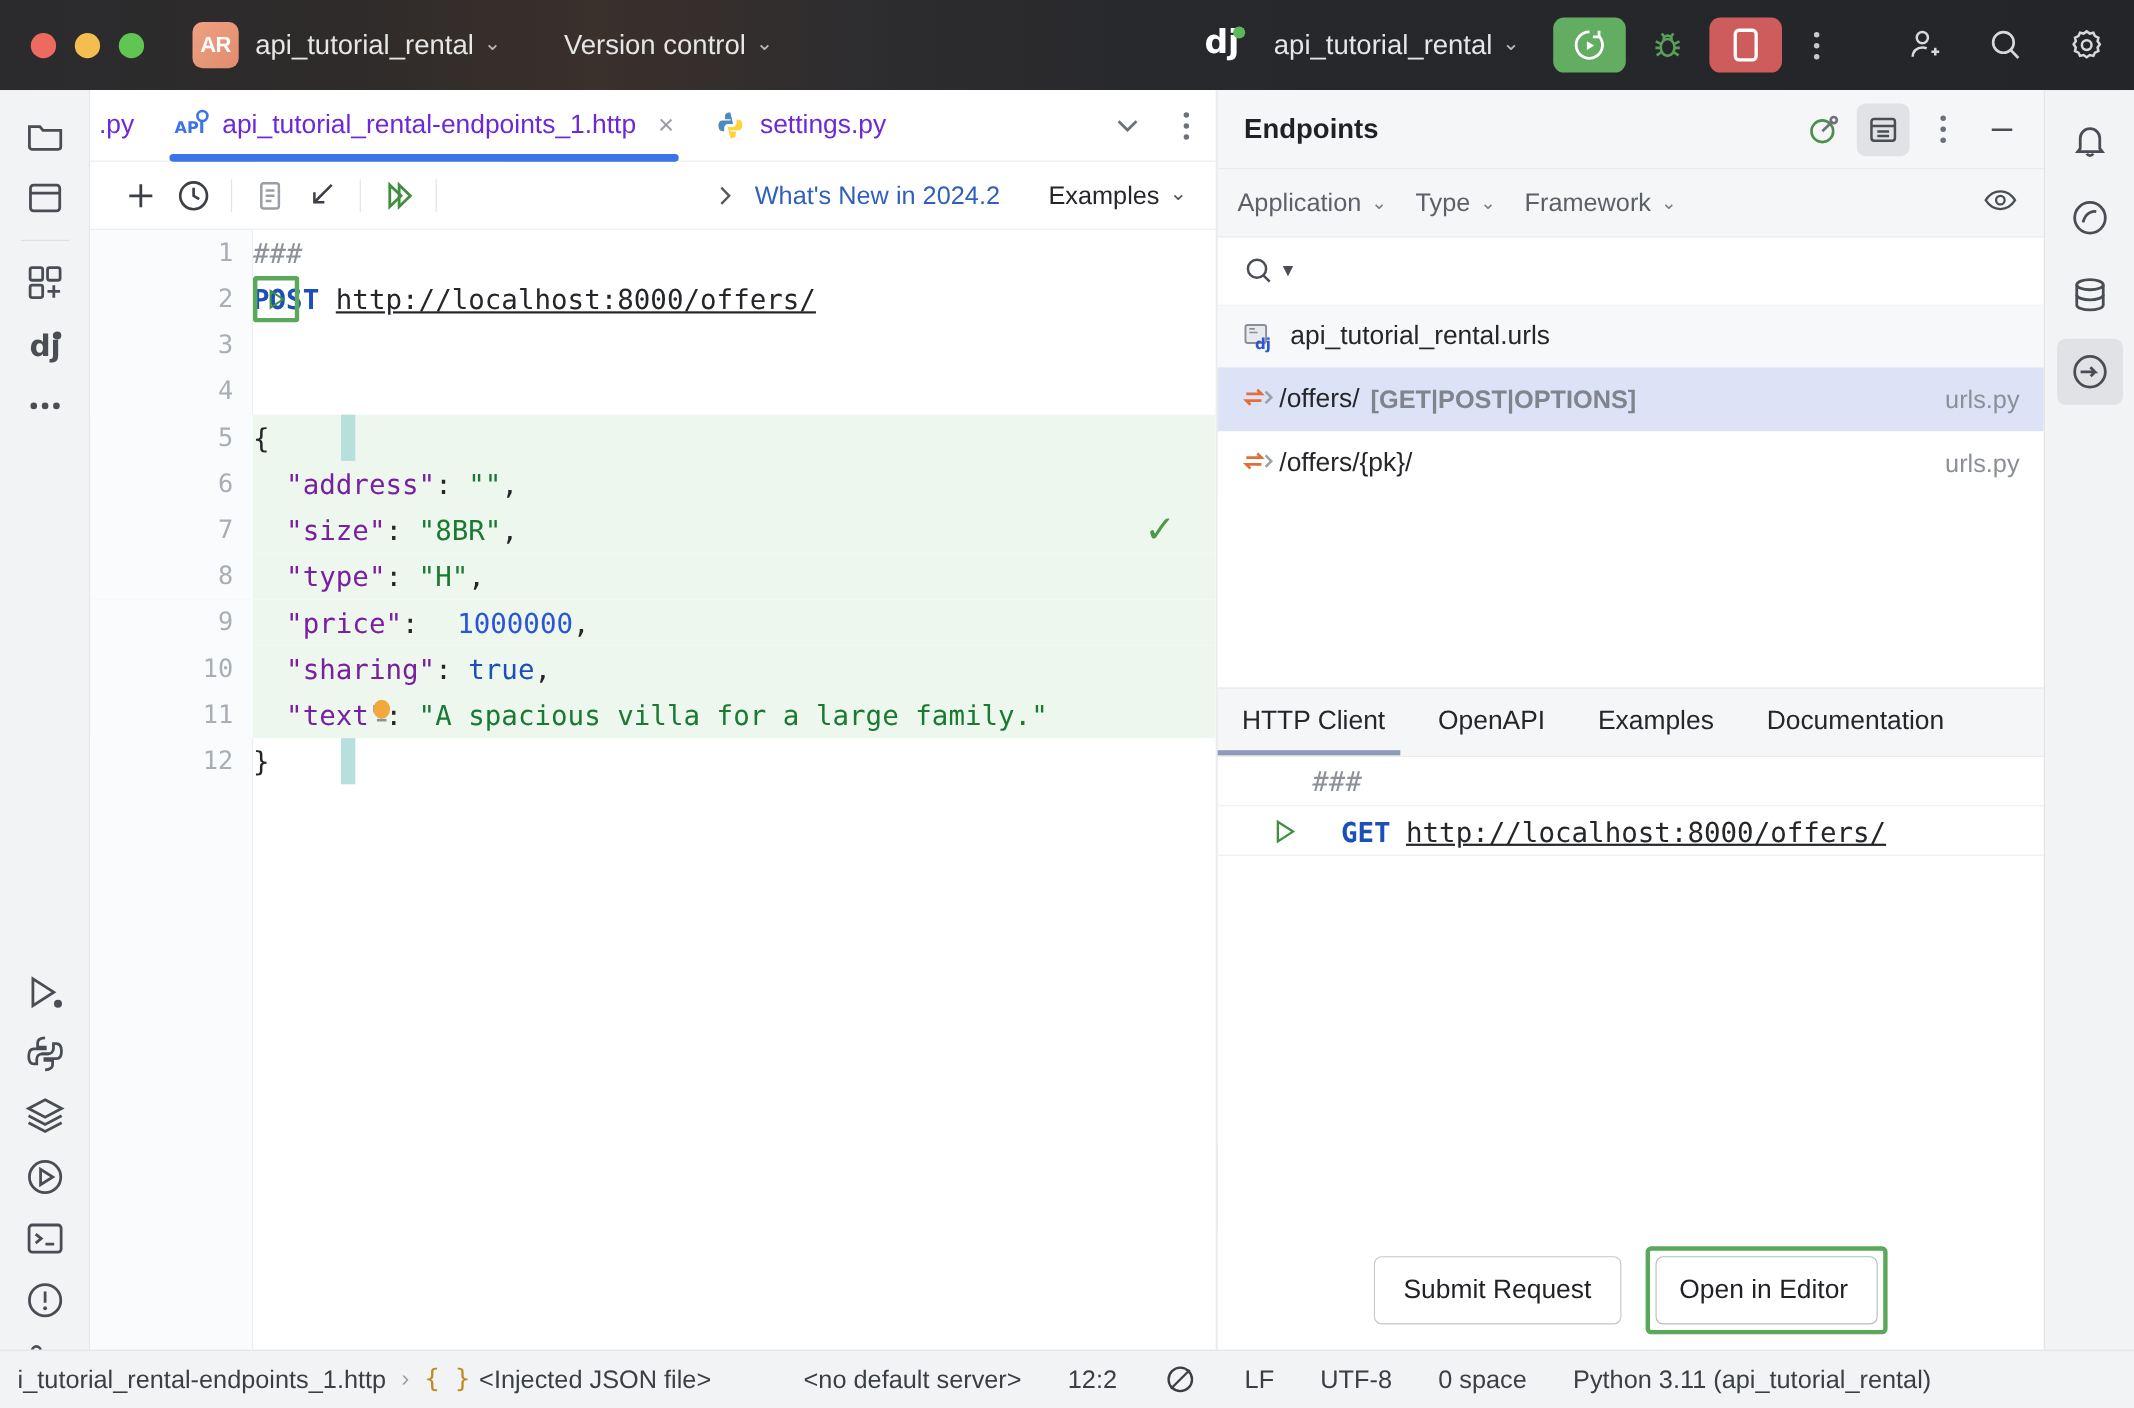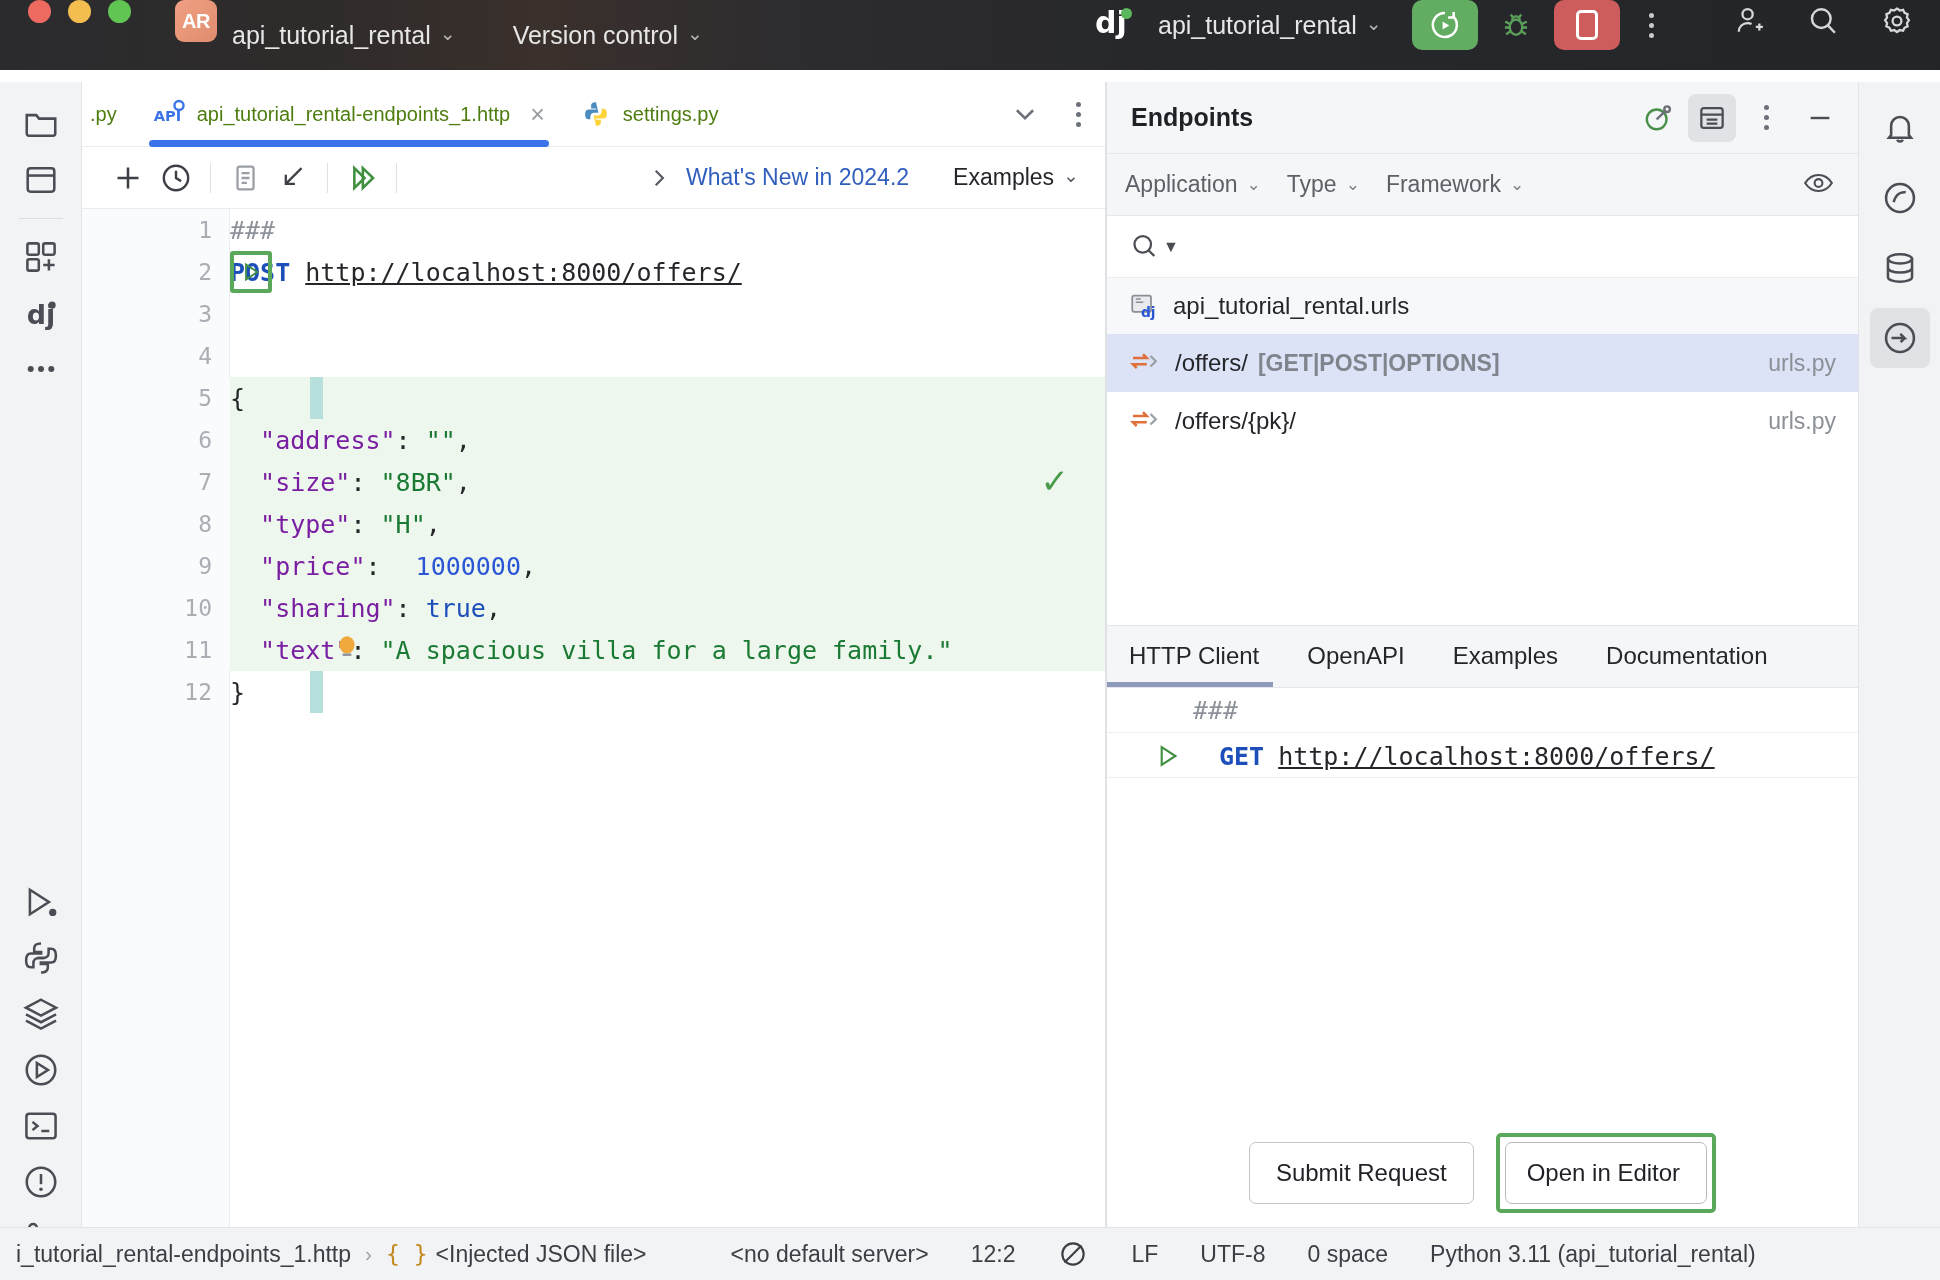--- a/index.html
+++ b/index.html
@@ -5,23 +5,23 @@
   * { box-sizing: border-box; margin: 0; padding: 0; }
   html, body {
     width: 1940px; height: 1280px;
     font-family: "Liberation Sans", sans-serif;
     background: #1f2124; overflow: hidden;
   }
   .app { position: relative; width: 1940px; height: 1280px; background: #fff; }
 
   
   .titlebar {
-    position: absolute; top: 0; left: 0; width: 1940px; height: 70px;
+    position: absolute; top: 0; left: 0; width: 1940px; height: 82px;
     background: linear-gradient(90deg,#2b2b2e 0%,#2e2b2a 16%,#3a302c 28%,#2c2c2f 42%,#27282b 60%,#242528 100%);
-    display: flex; 
+    display: flex; align-items: center;
   }
   .traffic { display: flex; gap: 17px; margin-left: 28px; }
   .dot { width: 23px; height: 23px; border-radius: 50%; }
   .dot.r { background: #ec6a5f; }
   .dot.y { background: #f4bd4f; }
   .dot.g { background: #61c554; }
 
   .proj-badge {
     width: 42px; height: 42px; border-radius: 9px;
     background: linear-gradient(135deg,#f0a183,#e08c6e);
@@ -77,21 +77,21 @@
   .rrail-ico.sel { background: #e0e2e6; }
 
   
   .editor-wrap {
     position: absolute; left: 82px; top: 82px; width: 1024px; height: 1145px;
     background: #fff; border-right: 1px solid #e0e1e4;
   }
   .tabbar { position: relative; height: 65px; background: #fff; display: flex; align-items: center; border-bottom: 1px solid #ebecee; }
   .tab { display: flex; align-items: center; height: 65px; padding: 0 18px; position: relative; white-space: nowrap; }
   .tab.cut { padding-left: 8px; }
-  .tab-label { font-size: 20px; color: #4d7c0f; }
+  .tab-label { font-size: 24px; color: #6d28d9; }
   .tab.active::after {
     content: ""; position: absolute; left: 14px; right: 14px; bottom: 0px; height: 7px;
     background: #3b73e8; border-radius: 4px;
   }
   .tab-close { margin-left: 20px; color: #9a9da3; font-size: 25px; line-height: 1; }
   .tabbar-right { position: absolute; right: 12px; display: flex; align-items: center; gap: 14px; }
 
   .ed-toolbar { height: 62px; display: flex; align-items: center; padding-left: 22px; border-bottom: 1px solid #ebecee; background: #fff; }
   .tt-ico { width: 48px; height: 48px; display: flex; align-items: center; justify-content: center; }
   .tt-sep { width: 1px; height: 30px; background: #dfe0e3; margin: 0 10px; }
@@ -148,21 +148,21 @@
   .filt .chev2 { margin-left: 9px; color: #7c8088; font-size: 17px; }
   .eye { margin-left: auto; padding-right: 22px; }
 
   .ep-search { height: 62px; background: #fff; display: flex; align-items: center; padding-left: 22px; border-bottom: 1px solid #eceef0; }
 
   .ep-list { background: #fff; }
   .ep-group { height: 56px; display: flex; align-items: center; padding-left: 22px; background: #f7f8fa; }
   .ep-group-label { font-size: 24px; color: #24262a; margin-left: 14px; }
   .ep-row { height: 58px; display: flex; align-items: center; padding-left: 22px; position: relative; }
   .ep-row.sel { background: #dce3f7; }
-  .ep-path { font-size: 24px; color: #24262a; margin-left: 16px; white-space: nowrap; }
+  .ep-path { font-size: 24px; color: #24262a; margin-left: 4px; white-space: nowrap; }
   .ep-methods { font-size: 23px; font-weight: 700; color: #80848c; margin-left: 10px; white-space: nowrap; }
   .ep-file { margin-left: auto; font-size: 23px; color: #8b8f96; padding-right: 22px; }
 
   .ep-spacer { height: 175px; background: #fff; }
 
   .ep-tabs { height: 62px; display: flex; align-items: flex-end; background: #f5f6f8; border-top: 1px solid #e6e7ea; }
   .ep-tab { height: 62px; display: flex; align-items: center; padding: 0 24px; font-size: 24px; color: #24262a; position: relative; }
   .ep-tab:first-child { padding-left: 22px; }
   .ep-tab.active::after { content: ""; position: absolute; left: 0; right: 10px; bottom: 0; height: 5px; background: #8d9aba; }
 

